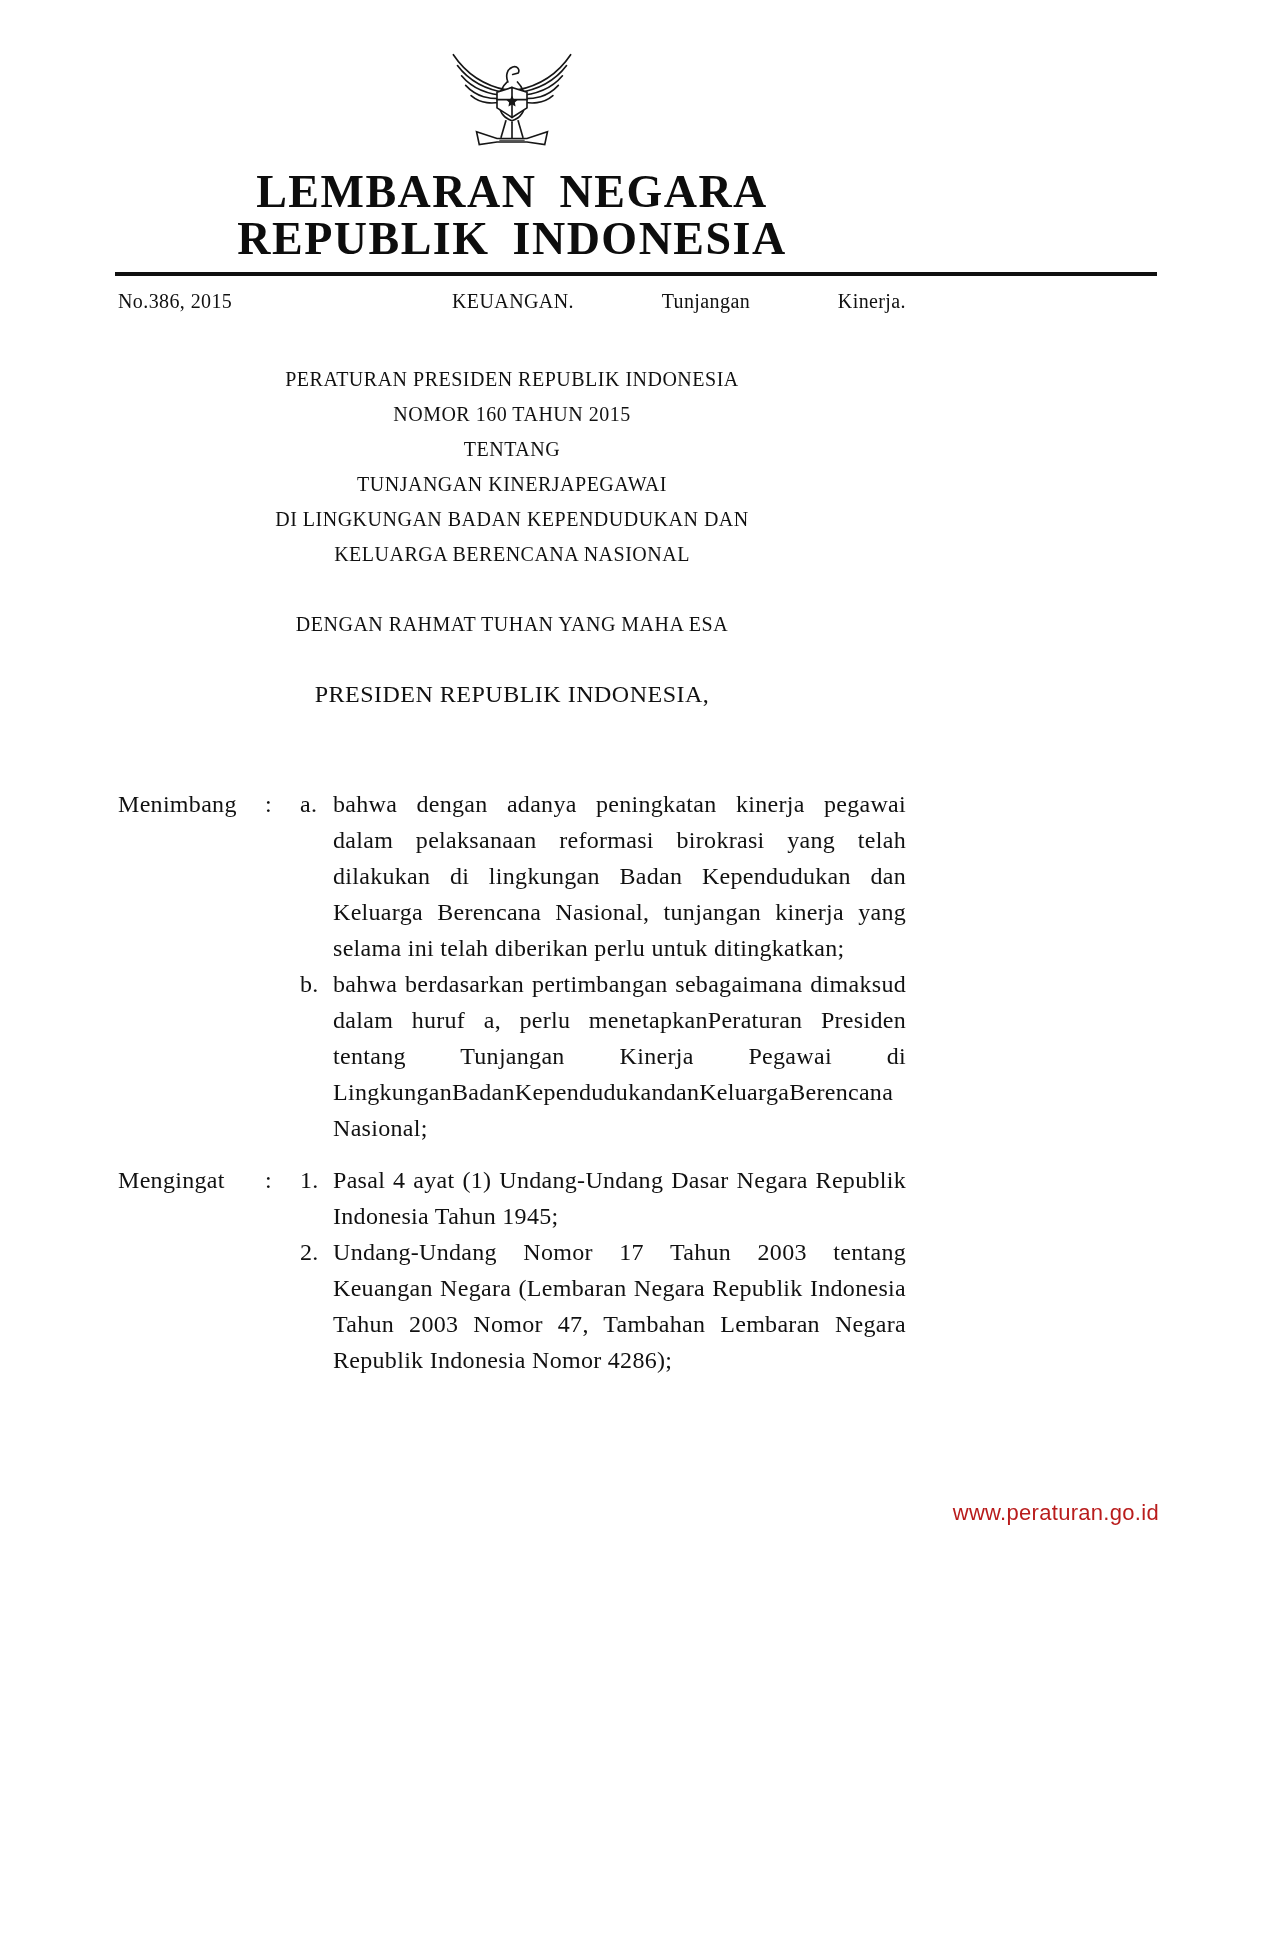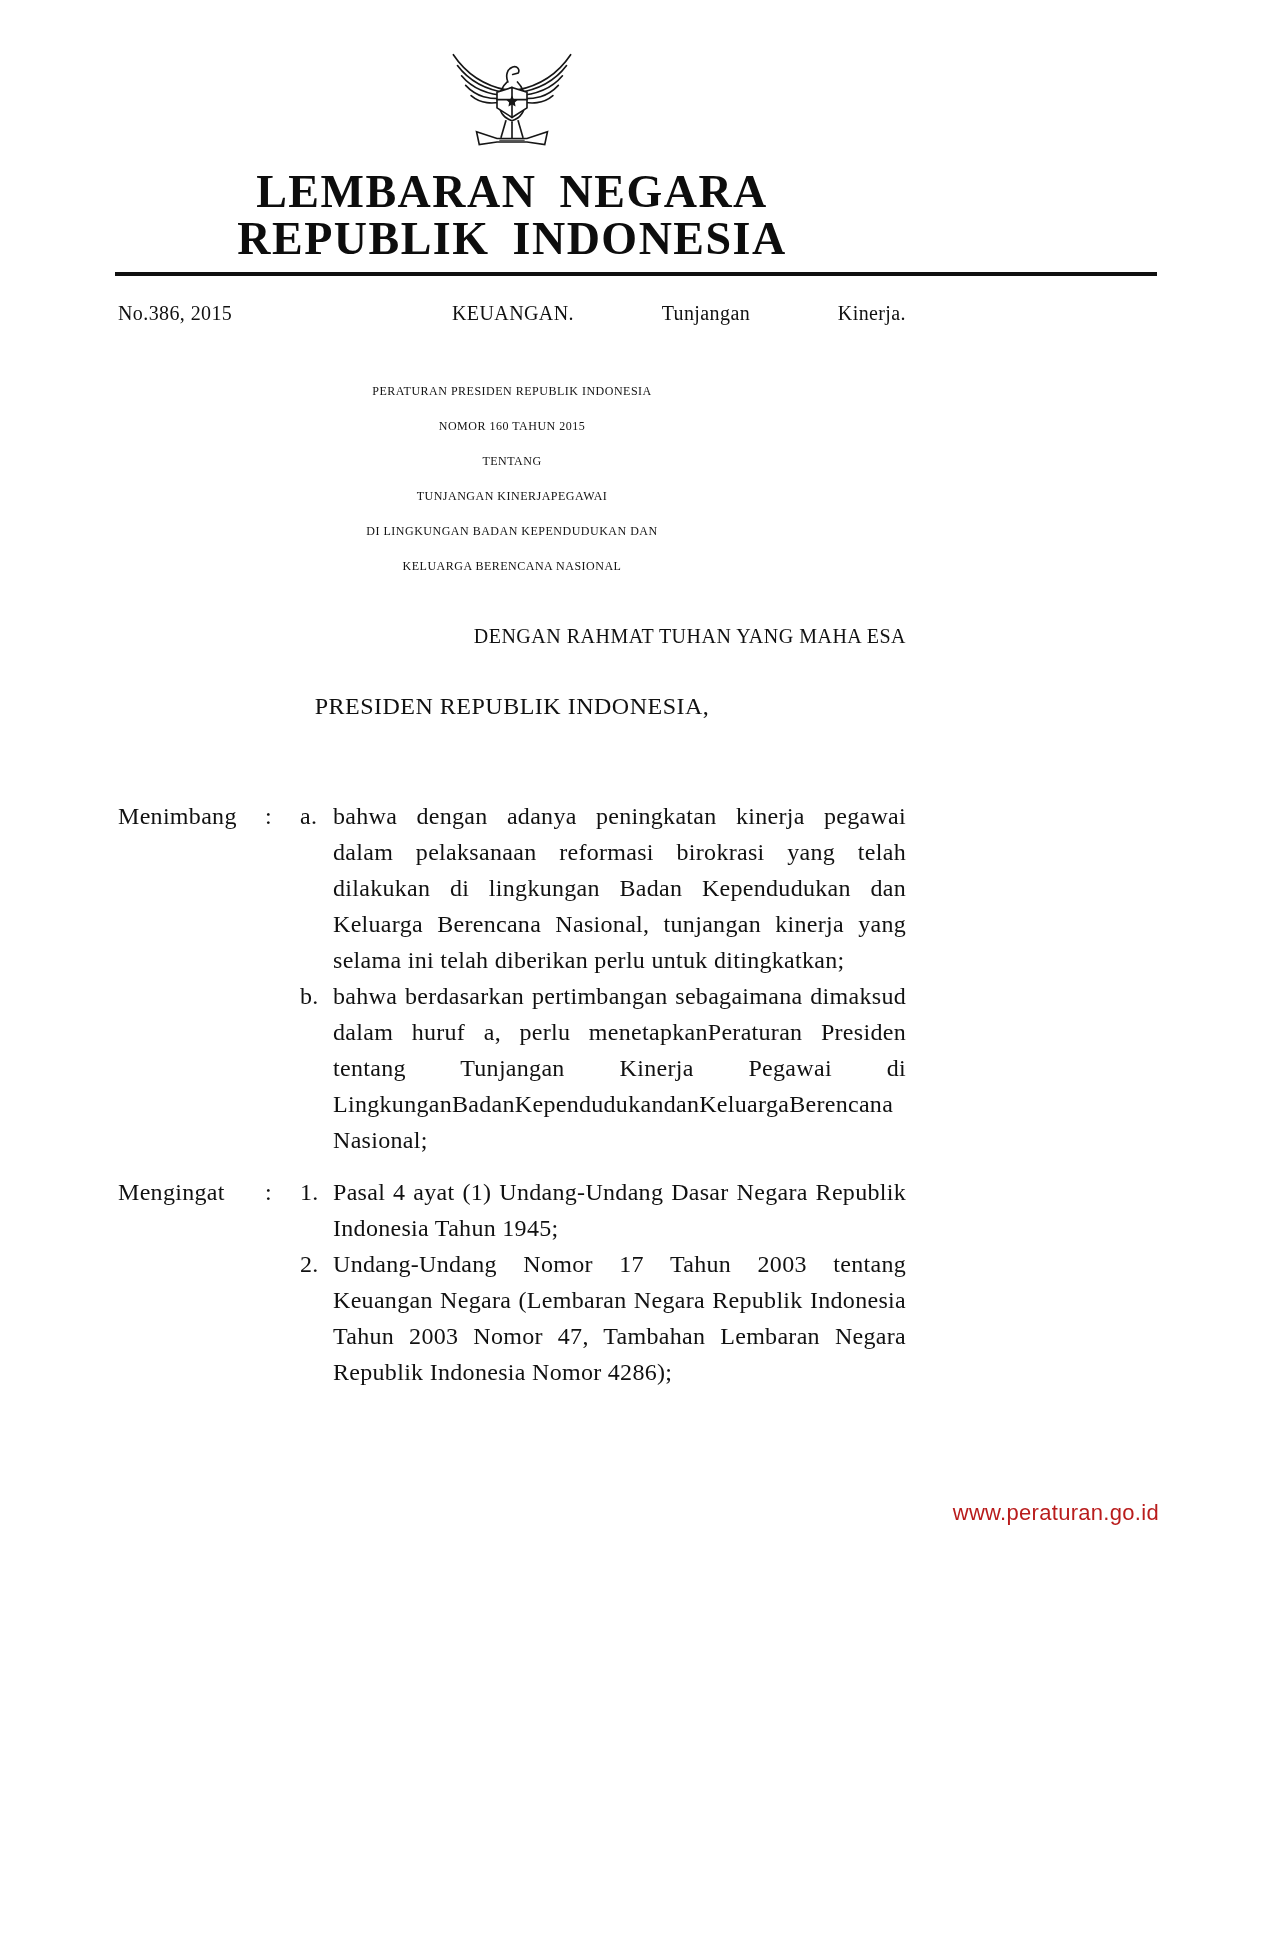--- a/index.html
+++ b/index.html
@@ -36,21 +36,21 @@
   }
   .rule {
     margin-left: 115px;
     margin-top: 10px;
     width: 1042px;
     height: 4px;
     background: #101010;
   }
   .meta-row {
     display: flex;
-    margin-top: 22px;
+    margin-top: 10px;
     font-size: 20px;
     line-height: 30px;
     letter-spacing: 0.4px;
   }
   .meta-number {
     width: 334px;
     flex: 0 0 334px;
   }
   .meta-subject {
     flex: 1;
@@ -58,28 +58,28 @@
   .subject-line1 {
     display: flex;
     justify-content: space-between;
   }
   .subject-line2 {
     text-align: left;
   }
   .title-block {
     margin-top: 46px;
     text-align: center;
-    font-size: 12px;
+    font-size: 20px;
     line-height: 35px;
     letter-spacing: 0.5px;
   }
   .title-line { white-space: nowrap; }
   .invocation {
     margin-top: 35px;
-    text-align: right;
+    text-align: center;
     font-size: 20px;
     line-height: 35px;
     letter-spacing: 0.5px;
   }
   .authority {
     margin-top: 35px;
     text-align: center;
     font-size: 24px;
     line-height: 35px;
     letter-spacing: 0.5px;

